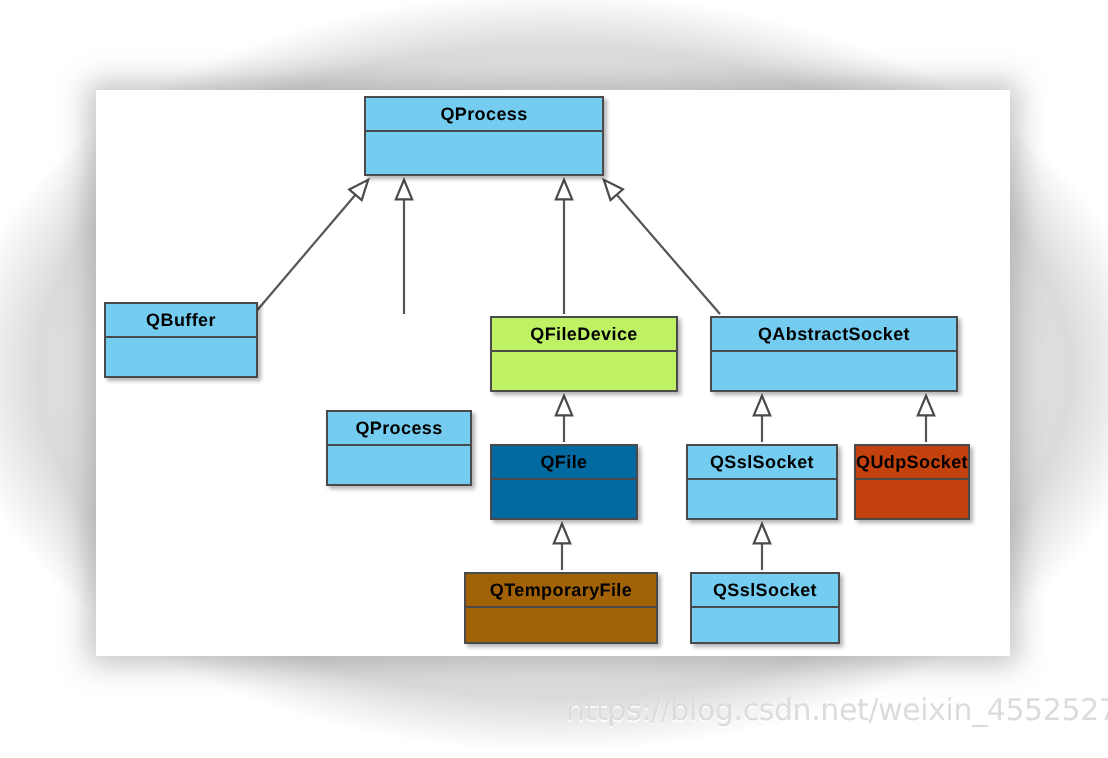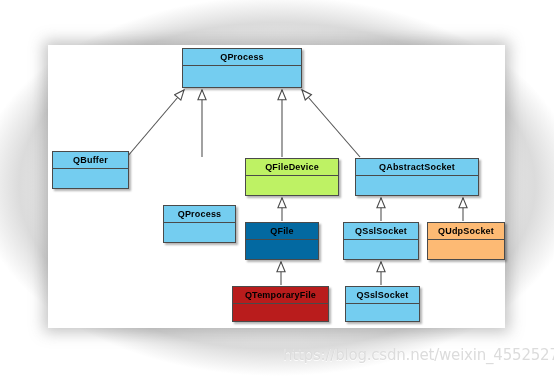--- a/index.html
+++ b/index.html
@@ -150,26 +150,26 @@
   <div class="uml-box" style="left: 245px; top: 222px; width: 74px; height: 38px; background: #0369a1; border-color: rgb(74, 74, 74);">
     <div class="uml-title">QFile</div>
     <div class="uml-body"></div>
   </div>
 
   <div class="uml-box" style="left: 343px; top: 222px; width: 76px; height: 38px; background: rgb(116, 205, 240); border-color: rgb(74, 74, 74);">
     <div class="uml-title">QSslSocket</div>
     <div class="uml-body"></div>
   </div>
 
-  <div class="uml-box" style="left: 427px; top: 222px; width: 78px; height: 38px; background: #fdba74; border-color: rgb(74, 74, 74);">
+  <div class="uml-box" style="left: 427px; top: 222px; width: 58px; height: 38px; background: #c2410c; border-color: rgb(74, 74, 74);">
     <div class="uml-title">QUdpSocket</div>
     <div class="uml-body"></div>
   </div>
 
-  <div class="uml-box" style="left: 232px; top: 286px; width: 97px; height: 36px; background: #b91c1c; border-color: rgb(74, 74, 74);">
+  <div class="uml-box" style="left: 232px; top: 286px; width: 97px; height: 36px; background: #a16207; border-color: rgb(74, 74, 74);">
     <div class="uml-title">QTemporaryFile</div>
     <div class="uml-body"></div>
   </div>
 
   <div class="uml-box" style="left: 345px; top: 286px; width: 75px; height: 36px; background: rgb(116, 205, 240); border-color: rgb(74, 74, 74);">
     <div class="uml-title">QSslSocket</div>
     <div class="uml-body"></div>
   </div>
 
   <div id="watermark" style="color: rgb(220, 220, 220);">https://blog.csdn.net/weixin_45525272</div>

